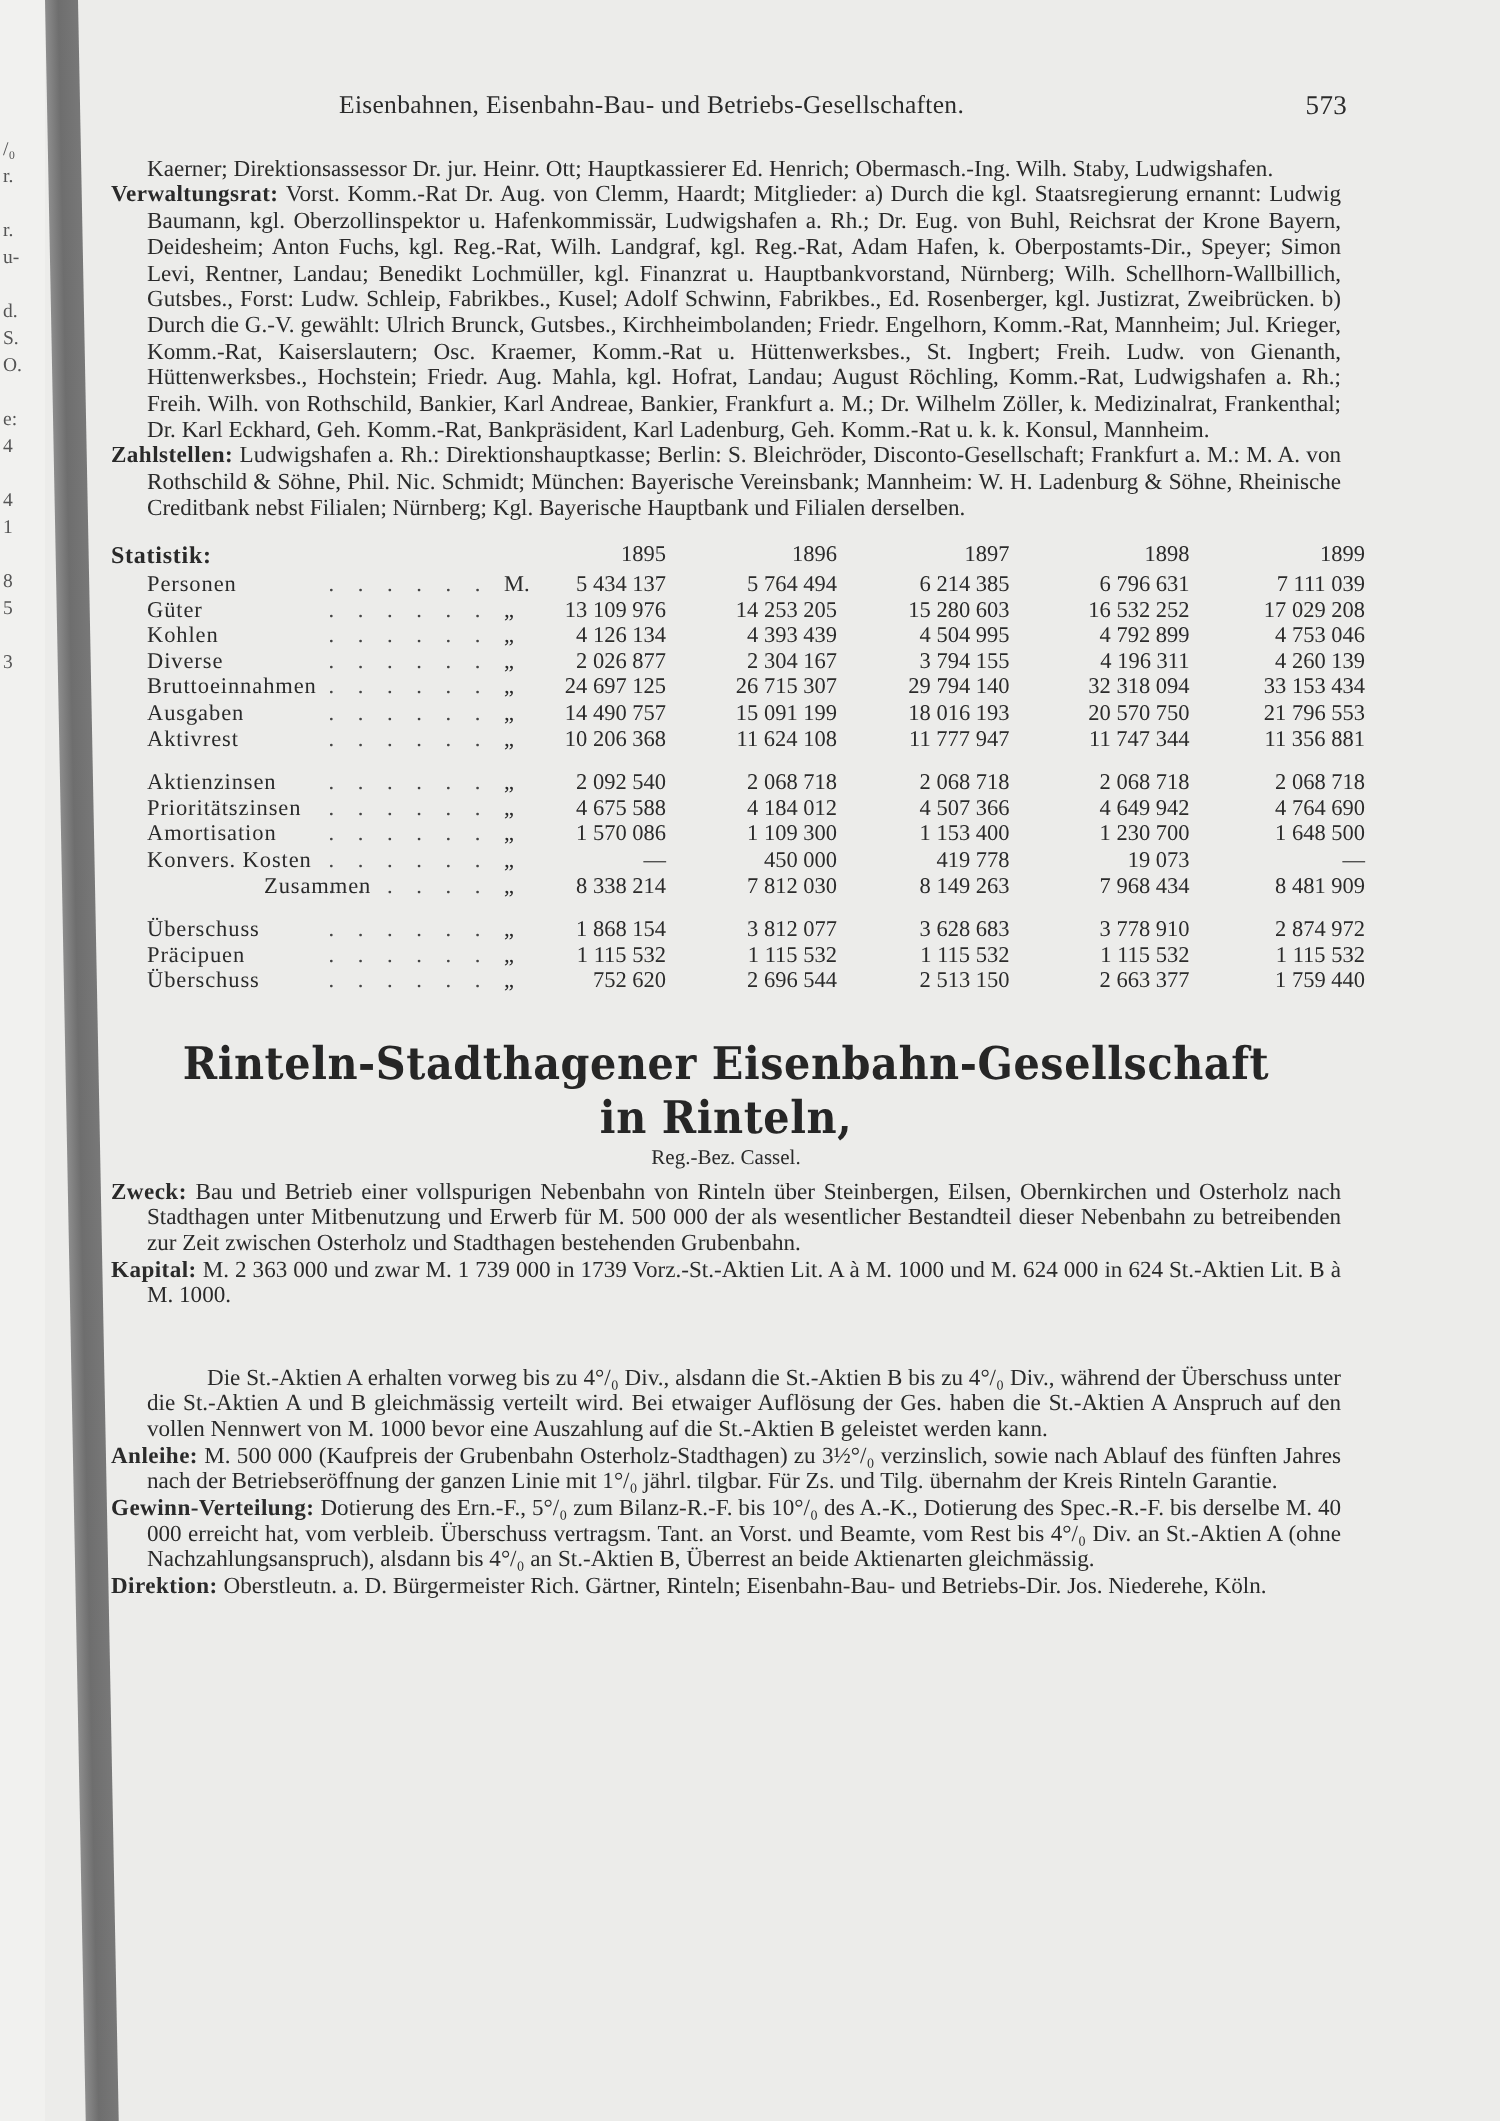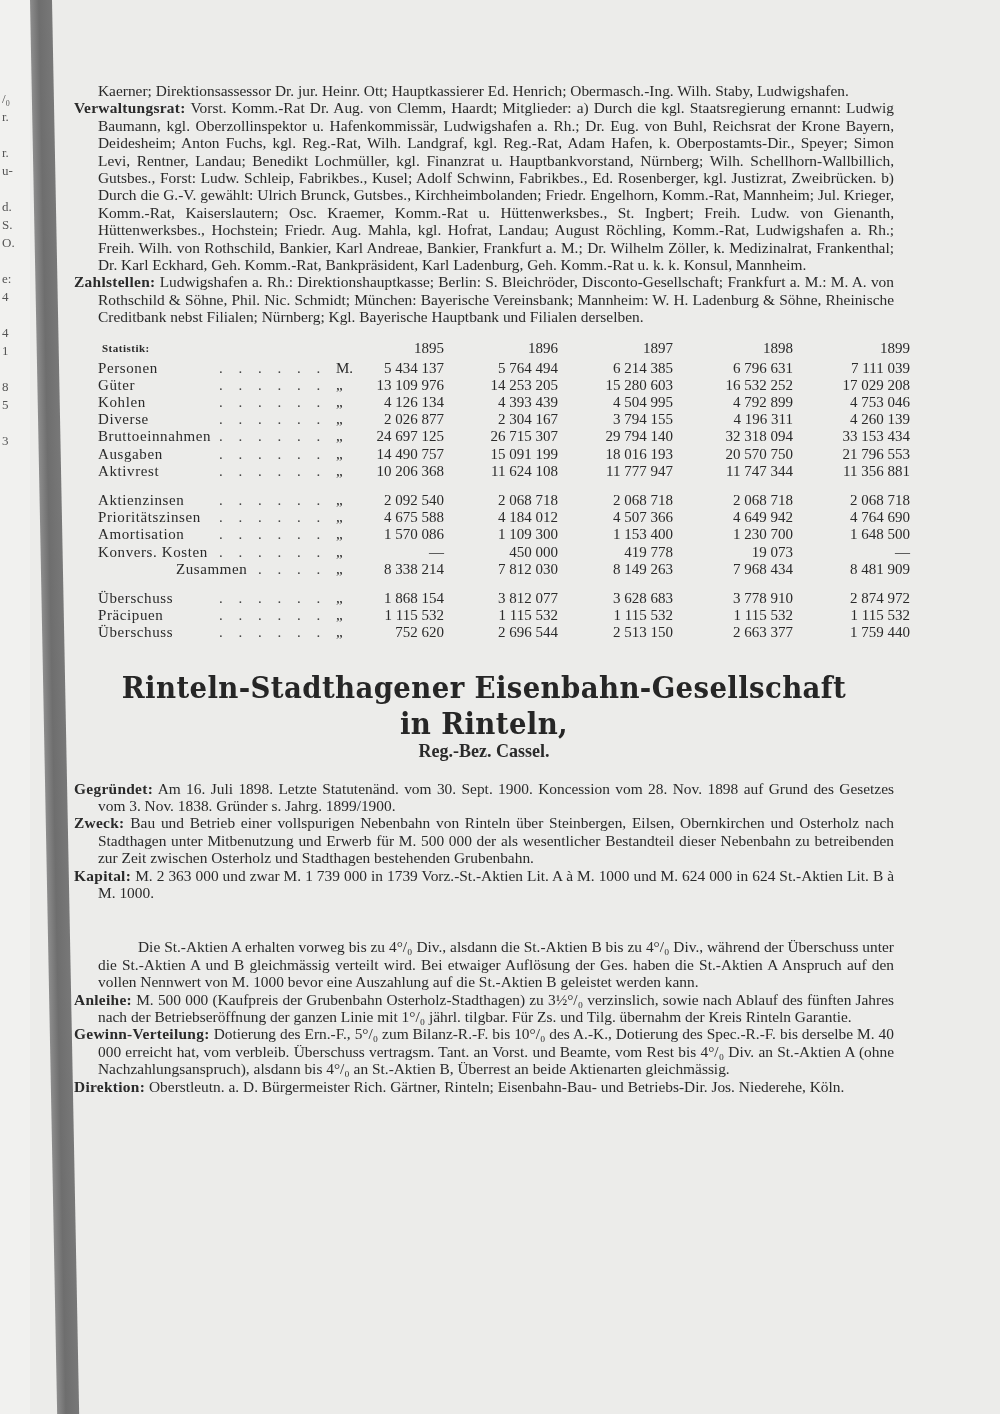--- a/index.html
+++ b/index.html
@@ -27,36 +27,36 @@
   .running-head .pageno { position: absolute; right: -4px; top: 0; font-size: 18px; }
   .para { font-size: 15.4px; line-height: 17.4px; text-align: justify; margin: 0; }
   .para.indent { padding-left: 24px; text-indent: -24px; }
   .para.cont { padding-left: 24px; }
   .para.first-indent { padding-left: 24px; text-indent: 40px; margin-top: 37px; }
   .label { font-weight: bold; letter-spacing: 0.3px; }
   .block1 { margin-top: 22px; }
 
   .stats { margin-top: 14px; font-size: 15px; line-height: 17.2px; }
   .stats-head { position: relative; height: 20px; }
-  .stats-head .lbl { position: absolute; left: 0; font-weight: bold; letter-spacing: 0.5px; font-size: 11px; margin-left: 28px; }
+  .stats-head .lbl { position: absolute; left: 0; font-weight: bold; letter-spacing: 0.5px; font-size: 16px; }
   .col-year, .col-val { position: absolute; text-align: right; width: 92px; }
   .stats-row { position: relative; height: 17.2px; }
   .stats-row .name { position: absolute; left: 24px; letter-spacing: 0.6px; }
   .stats-row .dots { position: absolute; left: 145px; width: 110px; letter-spacing: 6px; color: #444; overflow: hidden; white-space: nowrap; }
   .stats-row .unit { position: absolute; left: 262px; width: 20px; text-align: left; }
   .stats-row .name.deep { left: 102px; }
   .c0 { left: 278px; } .c1 { left: 392px; } .c2 { left: 507px; } .c3 { left: 627px; } .c4 { left: 744px; }
   .gap { height: 12px; }
 
   .company-title {
     margin-top: 28px; text-align: center; font-size: 30px; letter-spacing: 0.4px;
     font-weight: bold; font-family: "DejaVu Serif", "Liberation Serif", serif;
     transform: scaleX(0.92); color: #262626; line-height: 36px;
   }
-  .company-sub { text-align: center; font-size: 18px; line-height: 18px; margin-bottom: 20px; font-weight: bold; }
+  .company-sub { text-align: center; font-size: 14px; line-height: 18px; margin-bottom: 4px; }
 </style>
 </head>
 <body>
 
 <div class="binding-edge-left">
   <div class="margin-marks" id="marginMarks">
       <div>/₀</div>
       <div>r.</div>
       <div></div>
       <div>r.</div>
@@ -74,20 +74,24 @@
       <div></div>
       <div>8</div>
       <div>5</div>
       <div></div>
       <div>3</div>
     </div>
 </div>
 <div class="binding"></div>
 
 <div class="page">
+  <div class="running-head">
+    <span class="title">Eisenbahnen, Eisenbahn-Bau- und Betriebs-Gesellschaften.</span>
+    <span class="pageno">573</span>
+  </div>
 
   <div class="block1">
     <p class="para cont" style="padding-left:24px;text-indent:0">Kaerner; Direktionsassessor Dr. jur. Heinr. Ott; Hauptkassierer Ed. Henrich; Obermasch.-Ing. Wilh. Staby, Ludwigshafen.</p>
 
     <div id="prevSections">
         <p class="para indent"><span class="label">Verwaltungsrat:</span> <span>Vorst. Komm.-Rat Dr. Aug. von Clemm, Haardt; Mitglieder: a) Durch die kgl. Staatsregierung ernannt: Ludwig Baumann, kgl. Oberzollinspektor u. Hafenkommissär, Ludwigshafen a. Rh.; Dr. Eug. von Buhl, Reichsrat der Krone Bayern, Deidesheim; Anton Fuchs, kgl. Reg.-Rat, Wilh. Landgraf, kgl. Reg.-Rat, Adam Hafen, k. Oberpostamts-Dir., Speyer; Simon Levi, Rentner, Landau; Benedikt Lochmüller, kgl. Finanzrat u. Hauptbankvorstand, Nürnberg; Wilh. Schellhorn-Wallbillich, Gutsbes., Forst: Ludw. Schleip, Fabrikbes., Kusel; Adolf Schwinn, Fabrikbes., Ed. Rosenberger, kgl. Justizrat, Zweibrücken. b) Durch die G.-V. gewählt: Ulrich Brunck, Gutsbes., Kirchheimbolanden; Friedr. Engelhorn, Komm.-Rat, Mannheim; Jul. Krieger, Komm.-Rat, Kaiserslautern; Osc. Kraemer, Komm.-Rat u. Hüttenwerksbes., St. Ingbert; Freih. Ludw. von Gienanth, Hüttenwerksbes., Hochstein; Friedr. Aug. Mahla, kgl. Hofrat, Landau; August Röchling, Komm.-Rat, Ludwigshafen a. Rh.; Freih. Wilh. von Rothschild, Bankier, Karl Andreae, Bankier, Frankfurt a. M.; Dr. Wilhelm Zöller, k. Medizinalrat, Frankenthal; Dr. Karl Eckhard, Geh. Komm.-Rat, Bankpräsident, Karl Ladenburg, Geh. Komm.-Rat u. k. k. Konsul, Mannheim.</span></p>
         <p class="para indent"><span class="label">Zahlstellen:</span> <span>Ludwigshafen a. Rh.: Direktionshauptkasse; Berlin: S. Bleichröder, Disconto-Gesellschaft; Frankfurt a. M.: M. A. von Rothschild &amp; Söhne, Phil. Nic. Schmidt; München: Bayerische Vereinsbank; Mannheim: W. H. Ladenburg &amp; Söhne, Rheinische Creditbank nebst Filialen; Nürnberg; Kgl. Bayerische Hauptbank und Filialen derselben.</span></p>
       </div>
 
     <div class="stats">
@@ -252,21 +256,20 @@
             <span class="col-val c3">2 663 377</span>
             <span class="col-val c4">1 759 440</span>
           </div>
         </div>
     </div>
   </div>
 
   <div class="company-title">Rinteln-Stadthagener Eisenbahn-Gesellschaft in Rinteln,</div>
   <div class="company-sub">Reg.-Bez. Cassel.</div>
   <div id="companySections">
-      <p class="para indent"><span class="label">Gegründet:</span> <span>Am 16. Juli 1898. Letzte Statutenänd. vom 30. Sept. 1900. Koncession vom 28. Nov. 1898 auf Grund des Gesetzes vom 3. Nov. 1838. Gründer s. Jahrg. 1899/1900.</span></p>
       <p class="para indent"><span class="label">Zweck:</span> <span>Bau und Betrieb einer vollspurigen Nebenbahn von Rinteln über Steinbergen, Eilsen, Obernkirchen und Osterholz nach Stadthagen unter Mitbenutzung und Erwerb für M. 500 000 der als wesentlicher Bestandteil dieser Nebenbahn zu betreibenden zur Zeit zwischen Osterholz und Stadthagen bestehenden Grubenbahn.</span></p>
       <p class="para indent"><span class="label">Kapital:</span> <span>M. 2 363 000 und zwar M. 1 739 000 in 1739 Vorz.-St.-Aktien Lit. A à M. 1000 und M. 624 000 in 624 St.-Aktien Lit. B à M. 1000.</span></p>
       <p class="para first-indent"><span>Die St.-Aktien A erhalten vorweg bis zu 4°/₀ Div., alsdann die St.-Aktien B bis zu 4°/₀ Div., während der Überschuss unter die St.-Aktien A und B gleichmässig verteilt wird. Bei etwaiger Auflösung der Ges. haben die St.-Aktien A Anspruch auf den vollen Nennwert von M. 1000 bevor eine Auszahlung auf die St.-Aktien B geleistet werden kann.</span></p>
       <p class="para indent"><span class="label">Anleihe:</span> <span>M. 500 000 (Kaufpreis der Grubenbahn Osterholz-Stadthagen) zu 3½°/₀ verzinslich, sowie nach Ablauf des fünften Jahres nach der Betriebseröffnung der ganzen Linie mit 1°/₀ jährl. tilgbar. Für Zs. und Tilg. übernahm der Kreis Rinteln Garantie.</span></p>
       <p class="para indent"><span class="label">Gewinn-Verteilung:</span> <span>Dotierung des Ern.-F., 5°/₀ zum Bilanz-R.-F. bis 10°/₀ des A.-K., Dotierung des Spec.-R.-F. bis derselbe M. 40 000 erreicht hat, vom verbleib. Überschuss vertragsm. Tant. an Vorst. und Beamte, vom Rest bis 4°/₀ Div. an St.-Aktien A (ohne Nachzahlungsanspruch), alsdann bis 4°/₀ an St.-Aktien B, Überrest an beide Aktienarten gleichmässig.</span></p>
       <p class="para indent"><span class="label">Direktion:</span> <span>Oberstleutn. a. D. Bürgermeister Rich. Gärtner, Rinteln; Eisenbahn-Bau- und Betriebs-Dir. Jos. Niederehe, Köln.</span></p>
     </div>
 </div>
 
 </body></html>

